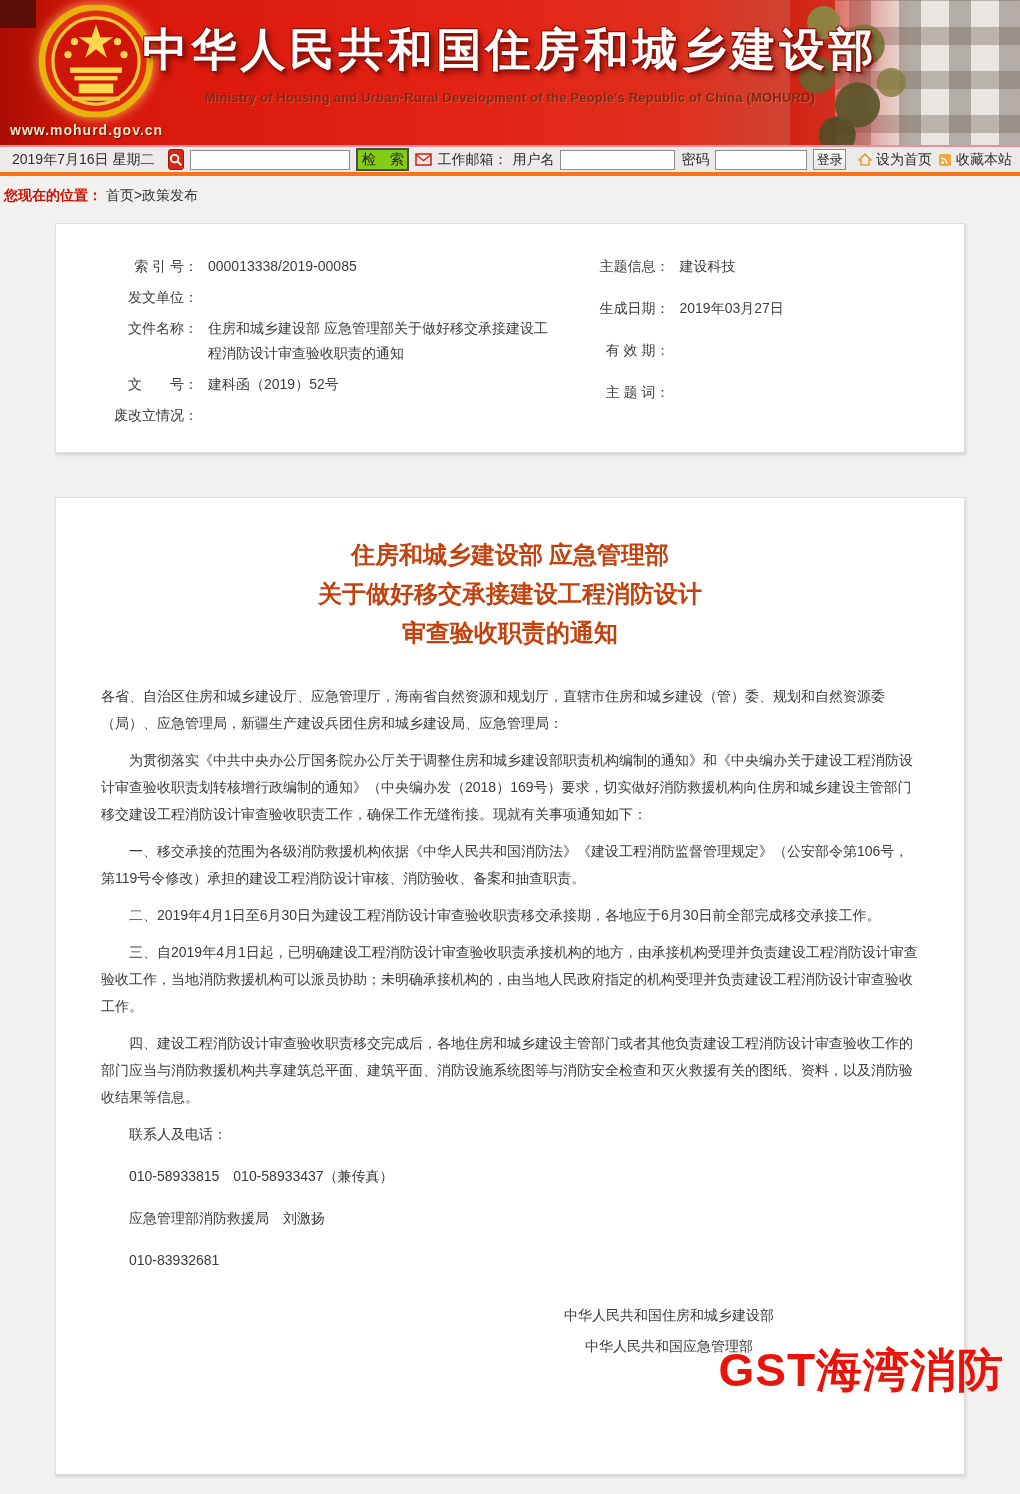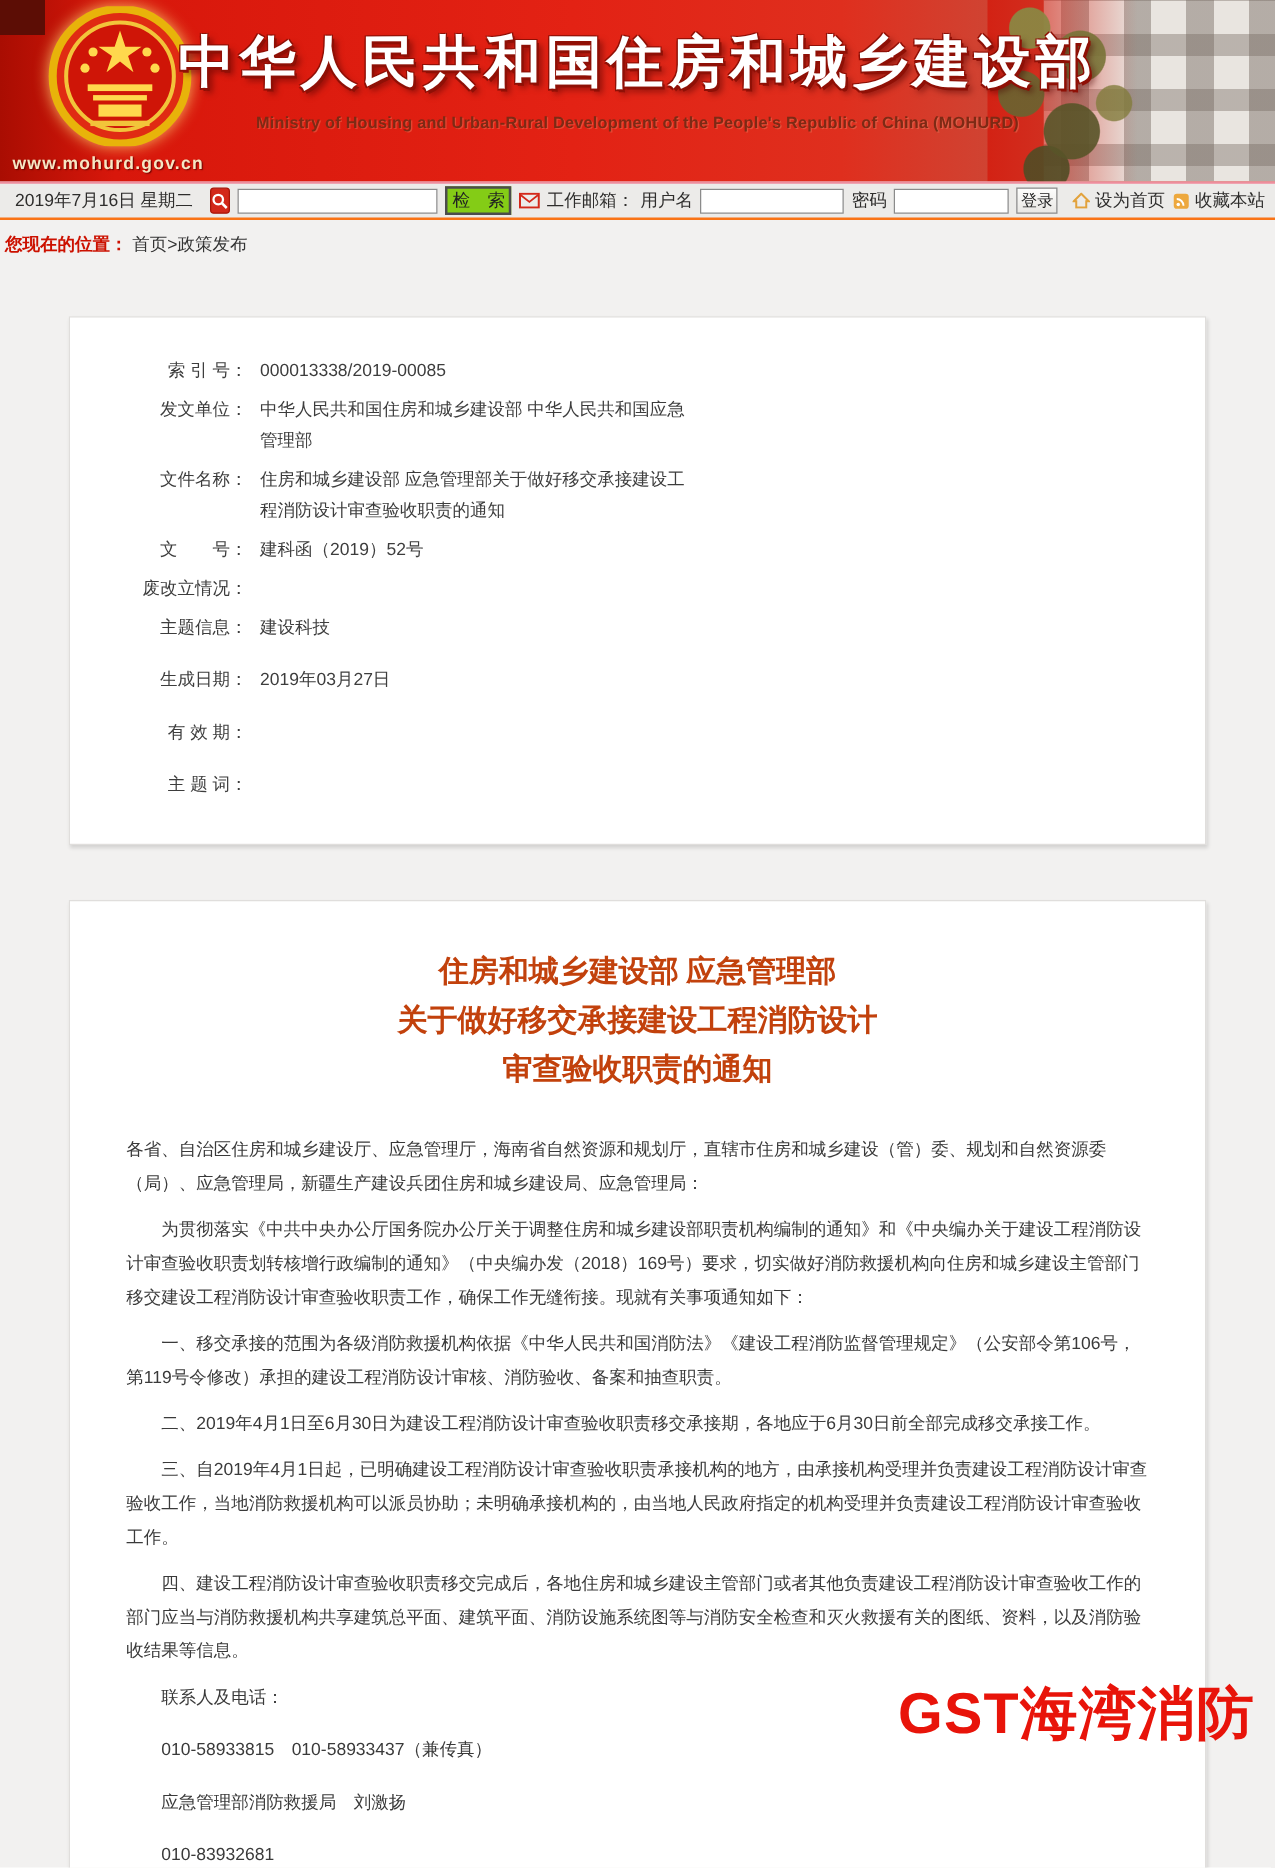--- a/index.html
+++ b/index.html
@@ -40,21 +40,21 @@
     text-shadow:2px 2px 0 #8f1006, -1px -1px 0 #8f1006, 1px -1px 0 #8f1006, -1px 1px 0 #8f1006, 4px 4px 5px rgba(70,0,0,.55);
   }
   .site-subtitle { position:absolute; left:140px; top:90px; width:740px; text-align:center;
     font-size:13px; font-weight:bold; color:#7d2a15; letter-spacing:.2px;
     text-shadow:1px 1px 0 rgba(255,190,150,.25); }
   .site-url { position:absolute; left:10px; bottom:7px; font-size:14px; font-weight:bold;
     color:#f6e7c4; letter-spacing:1px; text-shadow:1px 1px 1px rgba(90,0,0,.8); }
 
   
   .toolbar { height:31px; background:#ecebe9; border-top:2px solid #ee8d9d;
-    border-bottom:2px solid #f97316; display:flex; align-items:center; padding:0 8px;
+    border-bottom:4px solid #f97316; display:flex; align-items:center; padding:0 8px;
     font-size:14px; color:#2e2d2c; gap:6px; white-space:nowrap; }
   .tb-date { margin:0 8px 0 4px; }
   .icon-btn { width:23px; height:21px; background:#d3281a; border-radius:3px;
     display:flex; align-items:center; justify-content:center; border:1px solid #a81508; cursor:pointer; }
   .tb-input { height:20px; border:1px solid #8b8b8b; background:#fff; font-size:13px; padding:0 4px; }
   .search-input { width:160px; }
   .user-input { width:115px; }
   .pass-input { width:92px; }
   .retrieve-btn { width:78px; height:23px; border:2px solid #4c4c4c; background:#84cc16;
     font-size:14px; color:#222; display:flex; align-items:center; justify-content:center; cursor:pointer; }
@@ -65,21 +65,21 @@
   .mail-wrap { display:flex; align-items:center; gap:5px; }
 
   
   .breadcrumb { padding:11px 0 6px 4px; font-size:14px; background:#f2f1f0; }
   .bc-label { color:#cc1100; font-weight:bold; }
   .bc-path { color:#333; cursor:pointer; }
 
   
   .card { width:910px; margin:0 auto; background:#fff; border:1px solid #e0dedc;
     box-shadow:1px 2px 3px rgba(0,0,0,.13); }
-  .meta-card { margin-top:42px; padding:30px 28px 18px 38px; display:flex;flex-direction:column; }
+  .meta-card { margin-top:12px; padding:30px 28px 18px 38px; display:flex; }
   .meta-col-left { width:56%; padding-right:10px; }
   .meta-col-right { width:44%; }
   .meta-row { display:flex; font-size:14px; line-height:25px; margin-bottom:6px; color:#3d3d3d; }
   .meta-label { width:104px; text-align:right; flex-shrink:0; }
   .meta-value { flex:1; padding-left:10px; }
   .meta-col-right .meta-row { margin-bottom:17px; }
 
   .doc-card { margin-top:44px; min-height:978px; padding:38px 45px 30px; }
   .doc-title { text-align:center; font-family:"Liberation Serif", serif; font-weight:bold;
     font-size:24px; line-height:39px; color:#c2410c; margin-bottom:30px; }
@@ -163,21 +163,20 @@
 </div>
 
 <div class="card meta-card">
   <div class="meta-col-left">
     <div class="meta-row">
       <span class="meta-label">索 引 号：</span>
       <span class="meta-value">000013338/2019-00085</span>
     </div>
     <div class="meta-row">
       <span class="meta-label">发文单位：</span>
-      <span class="meta-value">中华人民共和国住房和城乡建设部 中华人民共和国应急管理部</span>
     </div>
     <div class="meta-row">
       <span class="meta-label">文件名称：</span>
       <span class="meta-value">住房和城乡建设部 应急管理部关于做好移交承接建设工程消防设计审查验收职责的通知</span>
     </div>
     <div class="meta-row">
       <span class="meta-label">文　　号：</span>
       <span class="meta-value">建科函（2019）52号</span>
     </div>
     <div class="meta-row">

